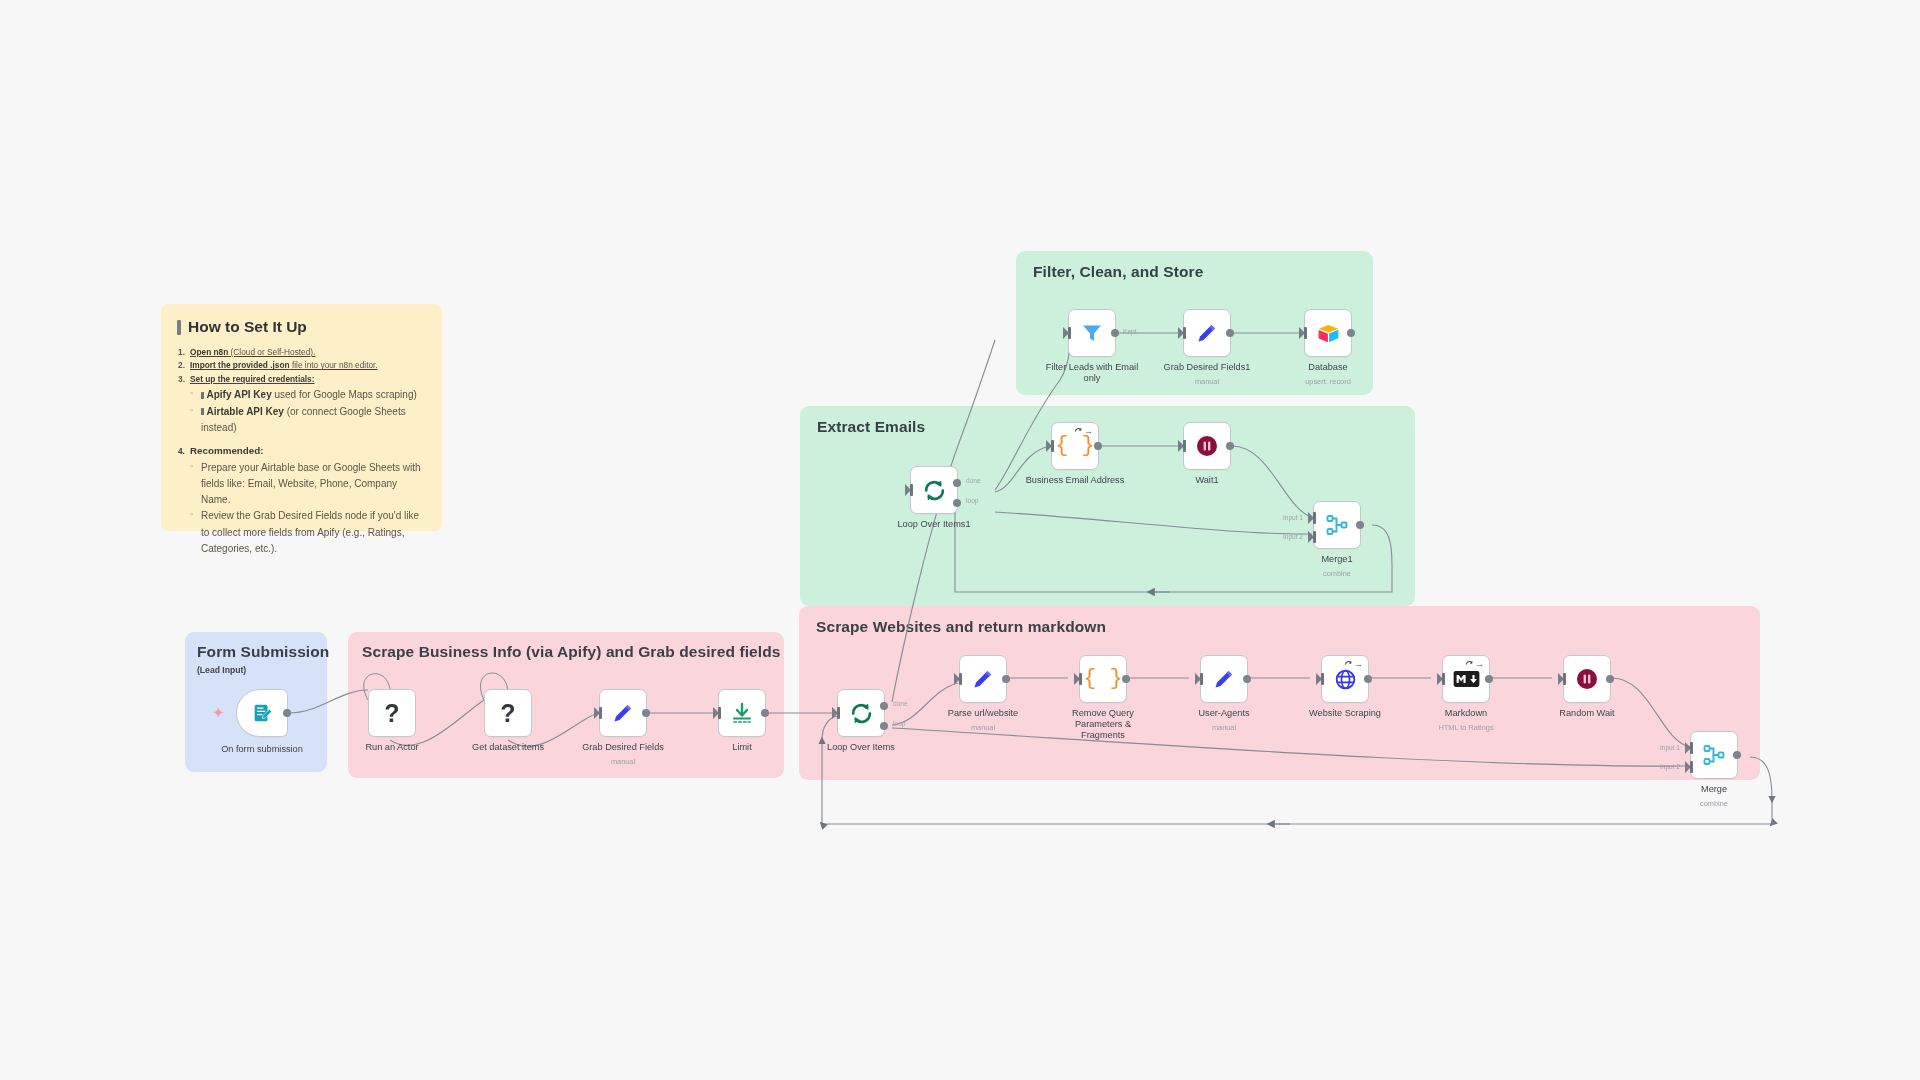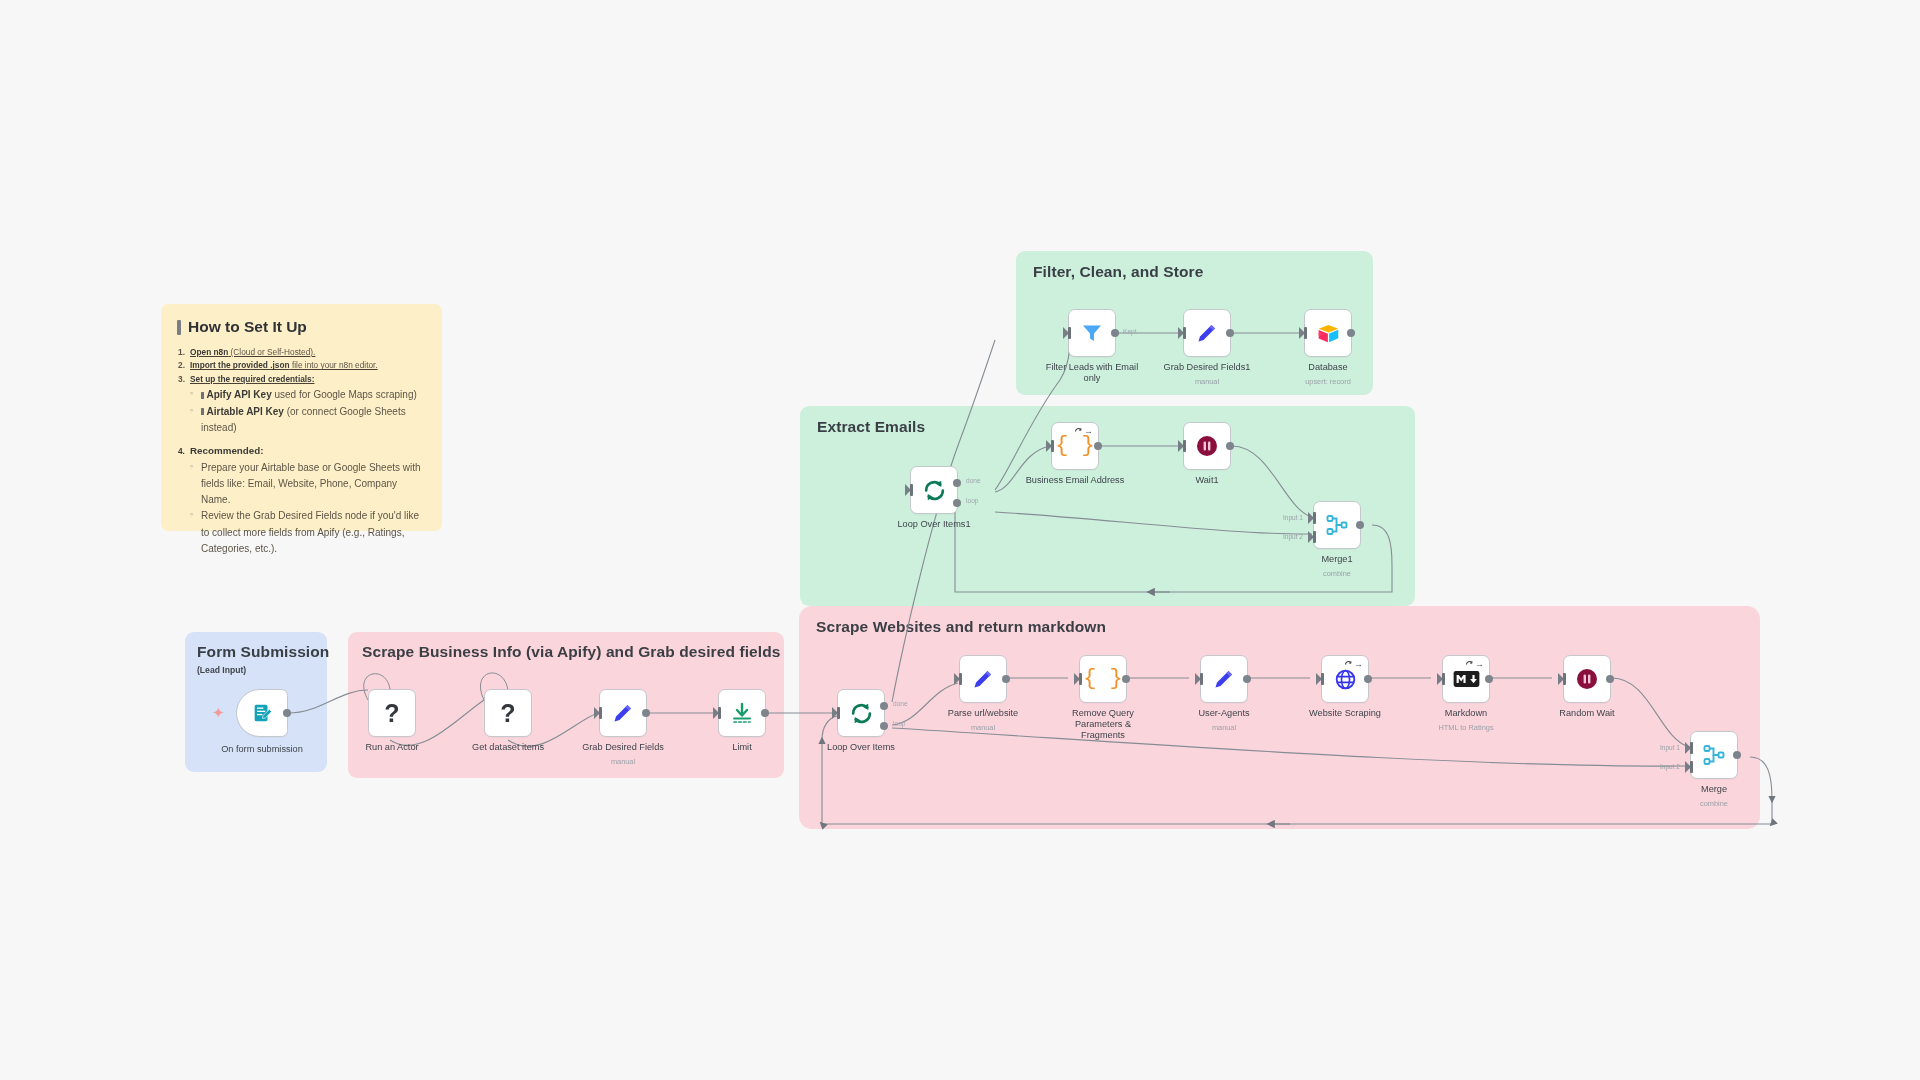--- a/index.html
+++ b/index.html
@@ -147,21 +147,21 @@
 <div id="canvas">
 
   <div class="panel p-green" style="left:1016px; top:251px; width:357px; height:144px;">
     <div class="panel-title" style="left:17px; top:12px;">Filter, Clean, and Store</div>
   </div>
 
   <div class="panel p-green" style="left:800px; top:406px; width:615px; height:200px;">
     <div class="panel-title" style="left:17px; top:12px;">Extract Emails</div>
   </div>
 
-  <div class="panel p-pink" style="left:799px; top:606px; width:961px; height:223px;border-radius:13px;">
+  <div class="panel p-pink" style="left:799px; top:606px; width:961px; height:174px;">
     <div class="panel-title" style="left:17px; top:12px;">Scrape Websites and return markdown</div>
   </div>
 
   <div class="panel p-pink" style="left:348px; top:632px; width:436px; height:146px;">
     <div class="panel-title" style="left:14px; top:11px;">Scrape Business Info (via Apify) and Grab desired fields</div>
   </div>
 
   <div class="panel p-blue" style="left:185px; top:632px; width:142px; height:140px;">
     <div class="panel-title" style="left:12px; top:11px;">Form Submission</div>
     <div style="position:absolute; left:12px; top:33px; font-size:8.6px; font-weight:bold; color:#3f444b;">(Lead Input)</div>

